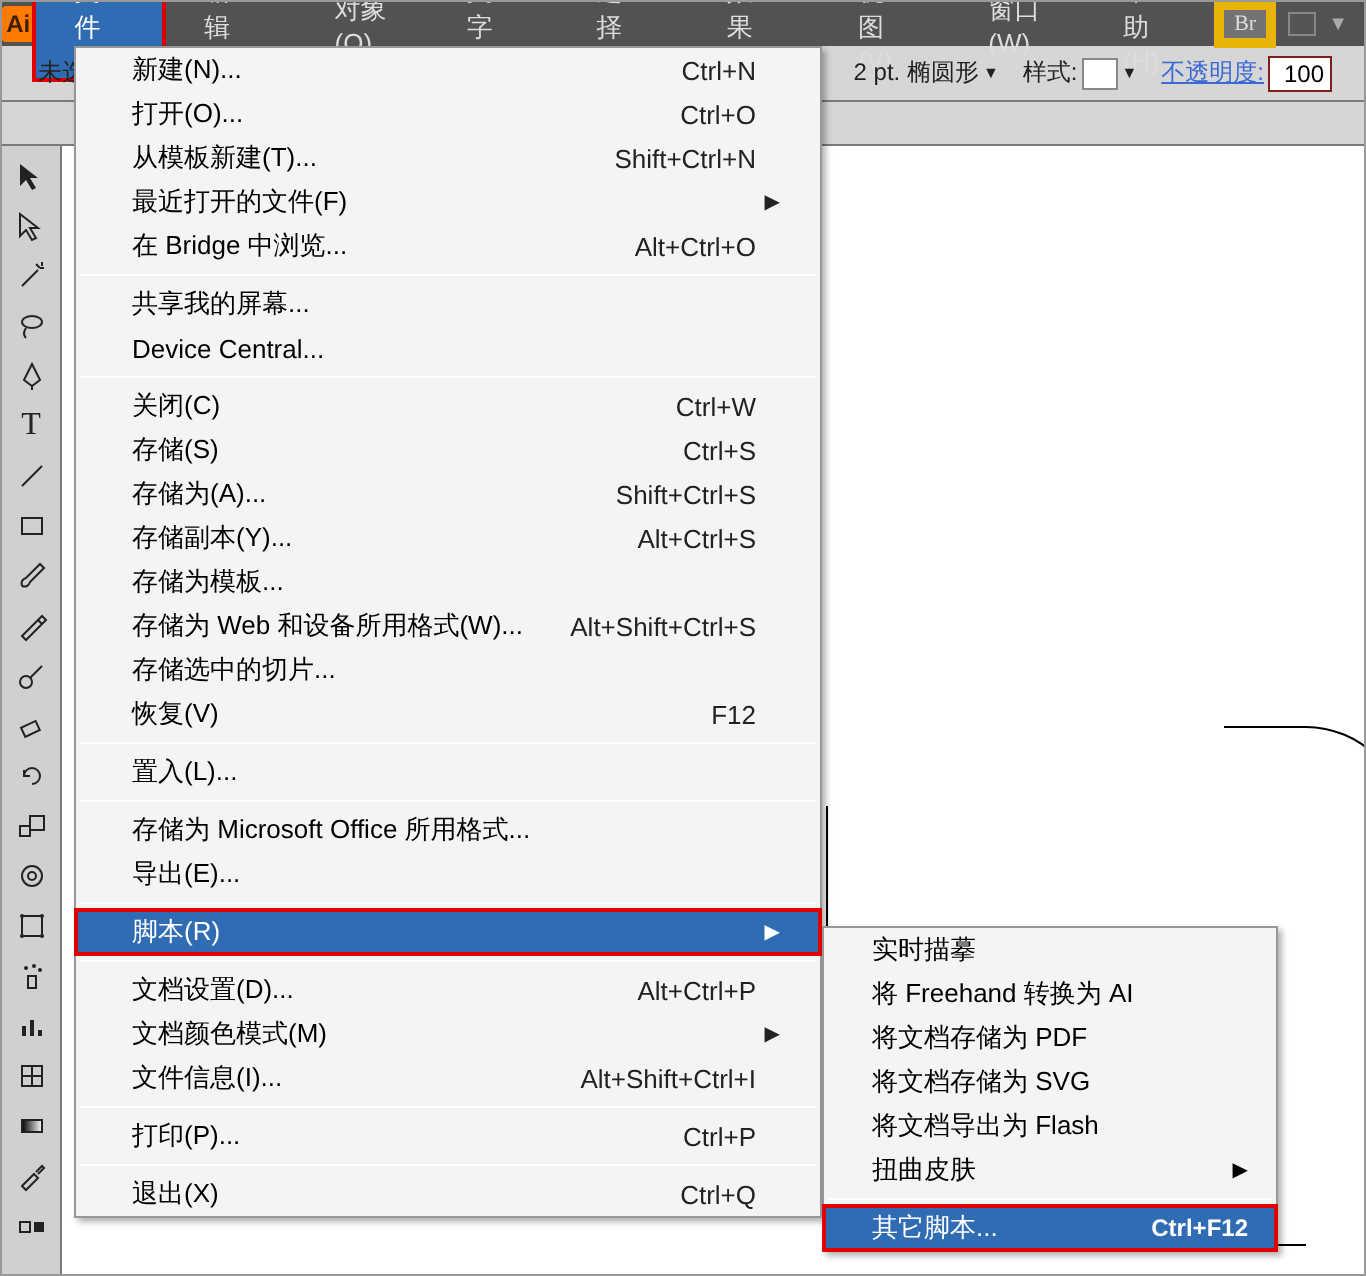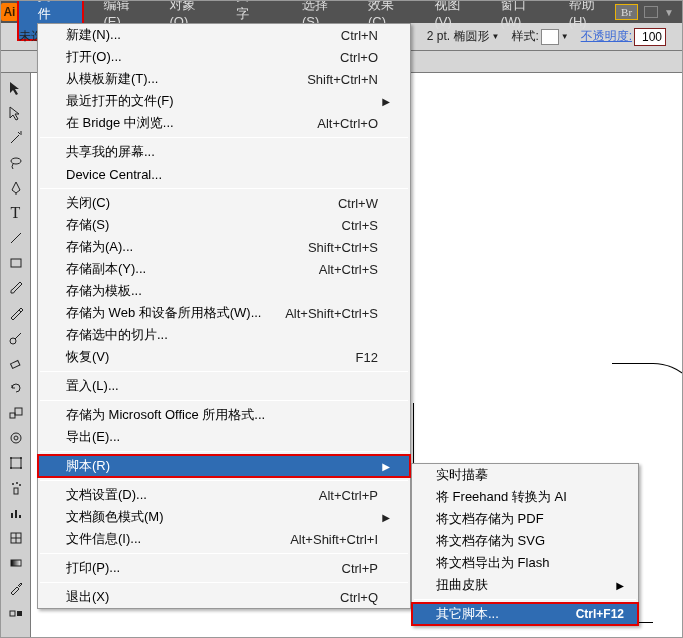--- a/index.html
+++ b/index.html
@@ -3,21 +3,21 @@
 <meta charset="utf-8">
 <style>
   * { margin: 0; padding: 0; box-sizing: border-box; }
   body { font-family: "Microsoft YaHei", Arial, sans-serif; font-size: 12px; background: #fff; width: 683px; height: 638px; overflow: hidden; position: relative; border: 1px solid #999; }
   .ai-logo { width: 28px; height: 18px; background: #ff7a00; color: #3b1f00; font-weight: bold; font-size: 12px; display: flex; align-items: center; justify-content: center; border-radius: 2px; }
 
   .menubar { height: 22px; background: #525252; display: flex; align-items: center; color: #ddd; font-size: 13px; }
   .menubar .menu { padding: 2px 20px; cursor: pointer; }
   .menubar .menu.active { background: #2f6cb3; color: #fff; outline: 2px solid #e00000; outline-offset: -1px; }
   .menubar .tail { margin-left: auto; display: flex; align-items: center; gap: 6px; padding-right: 8px; }
-  .br-btn { border: 1px solid #eab308; background: #737373; color: #ddd; padding: 1px 5px; font-size: 11px; font-family: Liberation Serif, serif; }
+  .br-btn { border: 5px solid #eab308; background: #737373; color: #ddd; padding: 1px 5px; font-size: 11px; font-family: Liberation Serif, serif; }
   .tail-icon { width: 14px; height: 12px; border: 1px solid #888; background: #555; }
   .tail-arrow { color: #aaa; font-size: 10px; }
 
   
   .ctrlbar { height: 28px; background: #d6d6d6; border-bottom: 1px solid #7a7a7a; display: flex; align-items: center; padding: 0 10px; font-size: 12px; color: #222; }
   .ctrlbar .left-lbl { padding: 0 8px; }
   .ctrlbar .gap { flex: 1; }
   .ctrlbar .field { display: flex; align-items: center; margin: 0 6px; gap: 2px; }
   .ctrlbar input[type="text"] { height: 18px; width: 32px; border: 1px solid #7f1d1d; background: #fff; font-size: 12px; text-align: right; padding: 0 3px; }
   .ctrlbar .sw { width: 18px; height: 16px; border: 1px solid #888; background: #fff; display: inline-block; }

